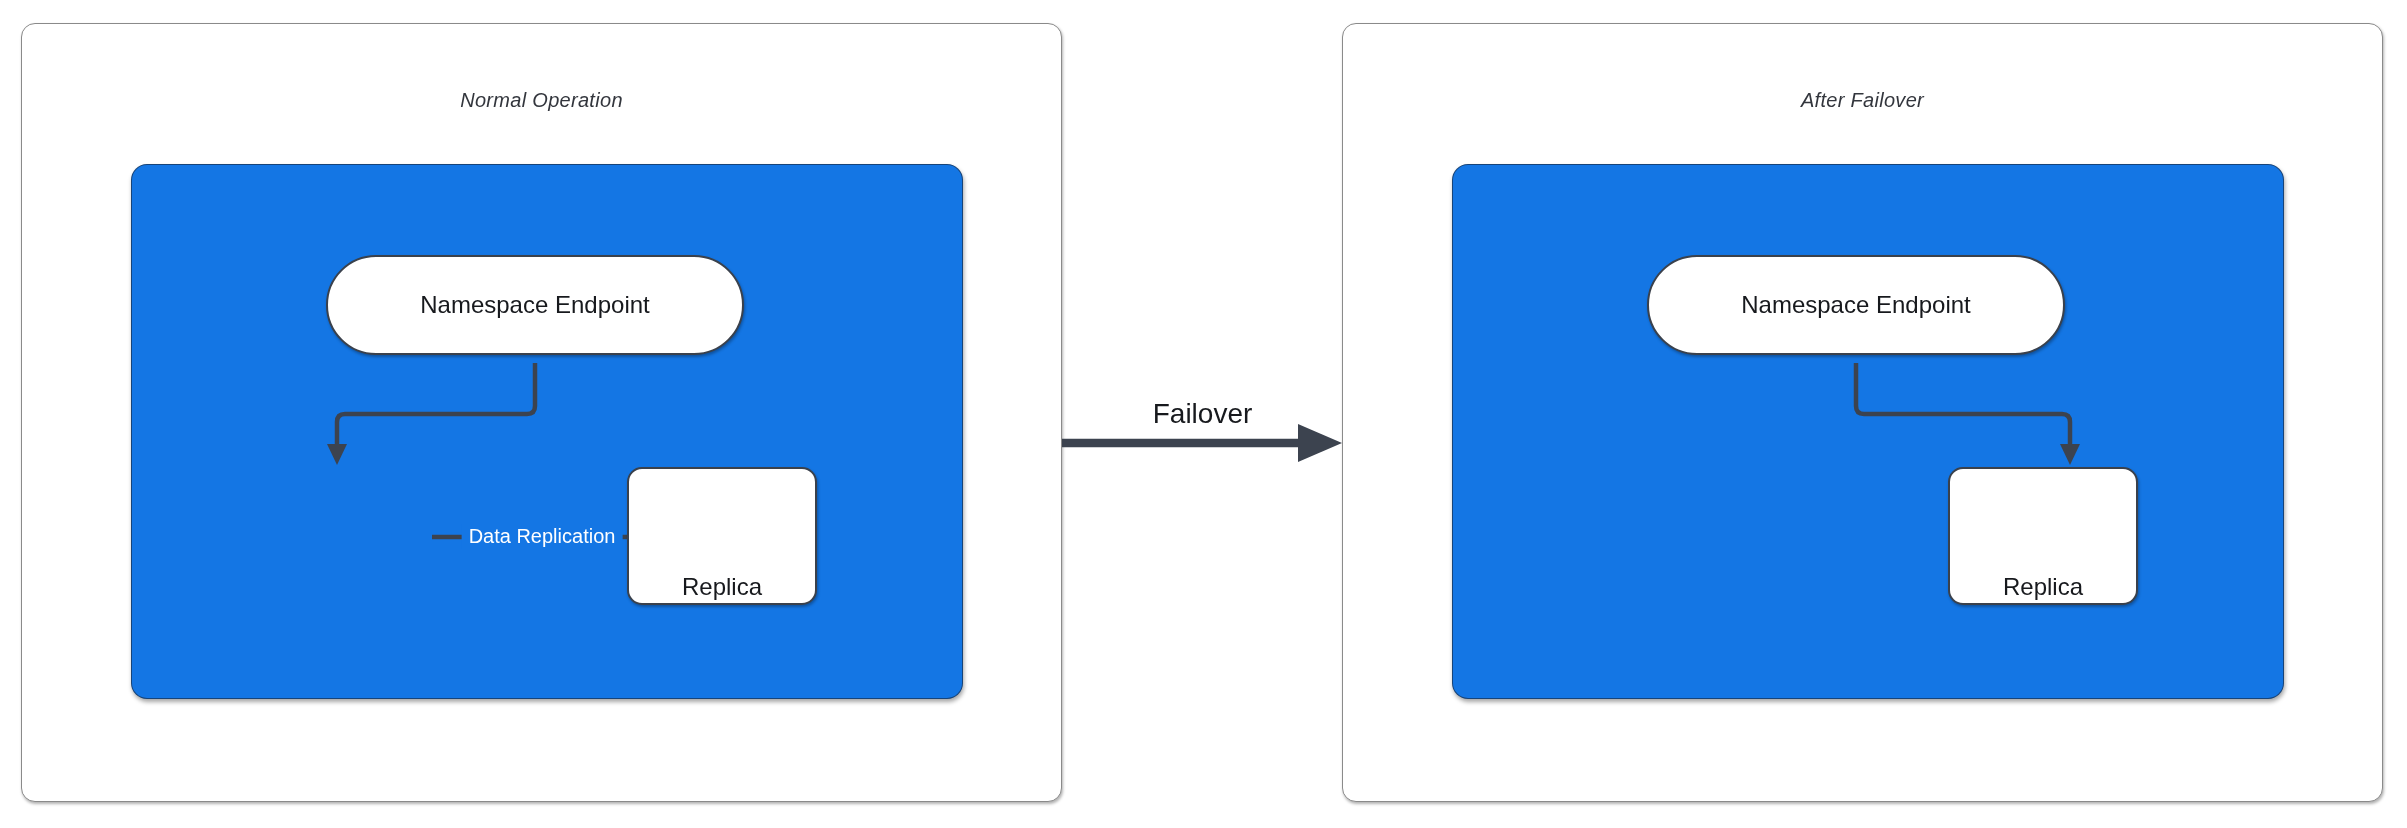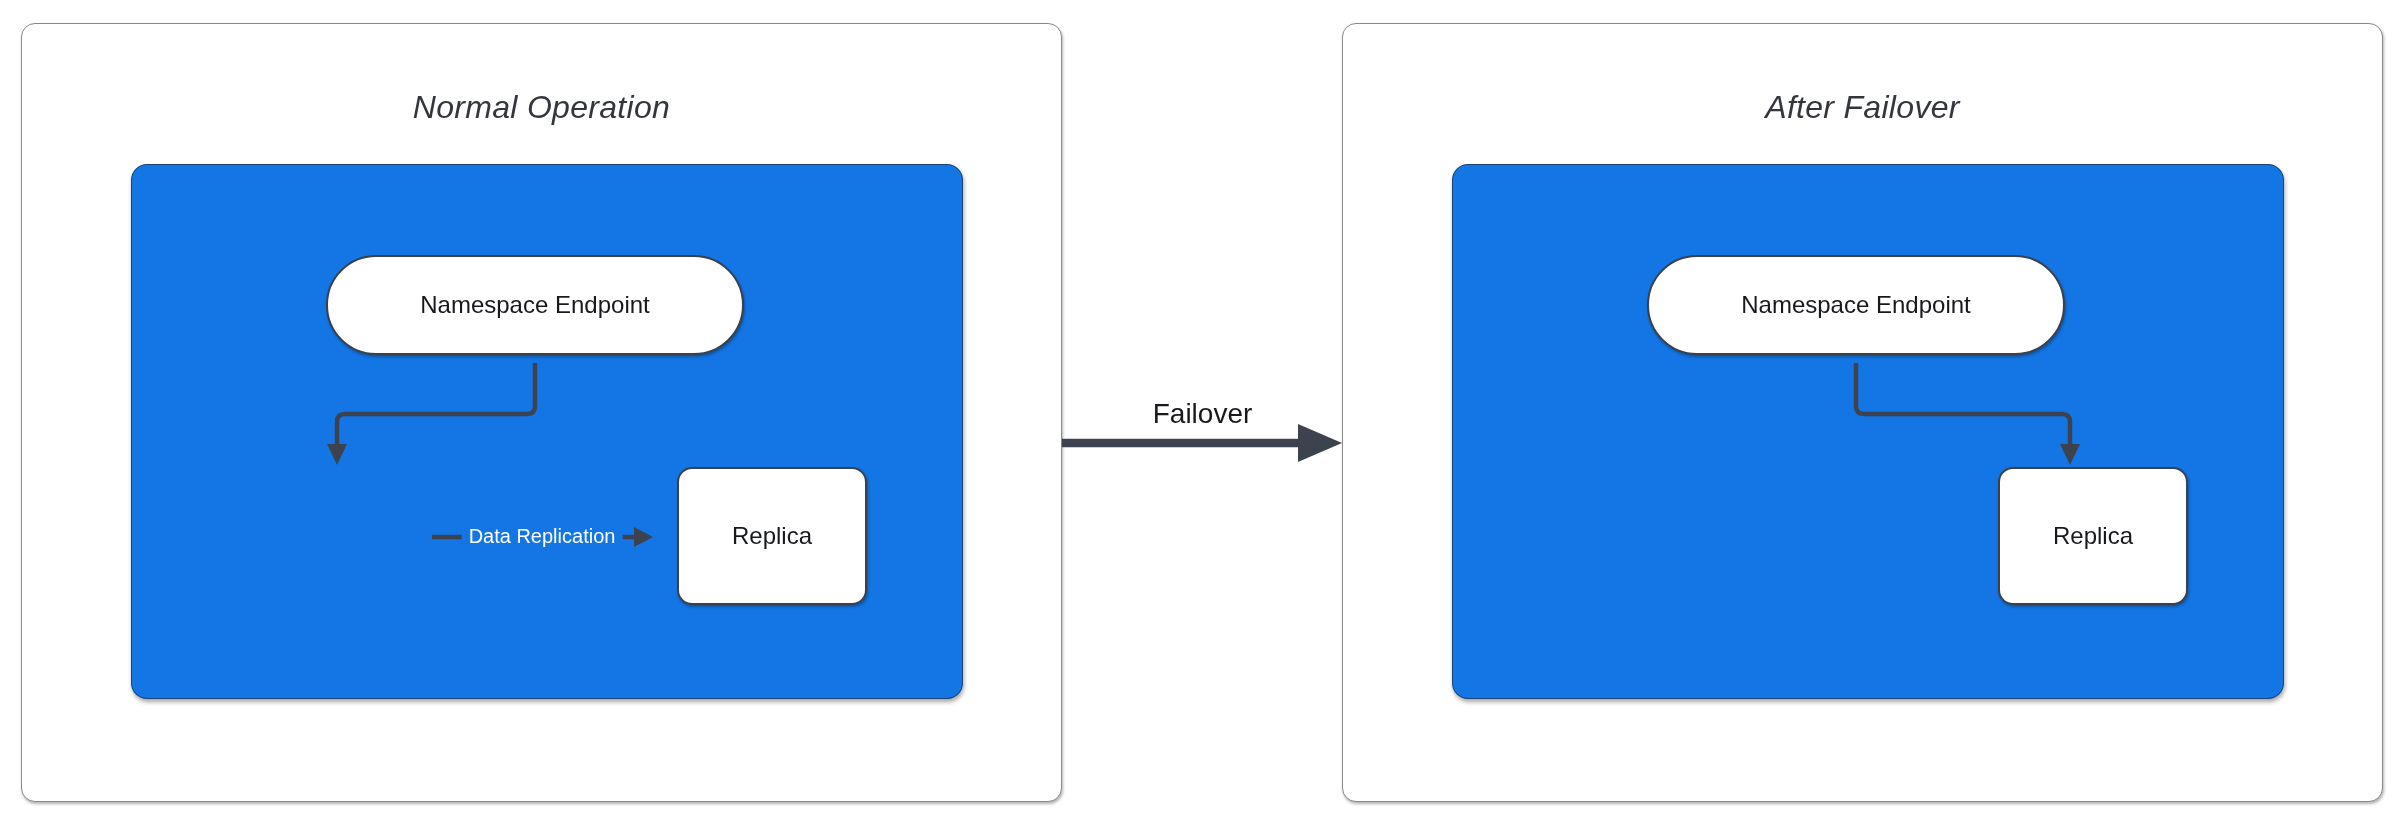--- a/index.html
+++ b/index.html
@@ -27,21 +27,21 @@
     background:var(--panel-fill);
     border:1.5px solid var(--panel-border);
     border-radius:14px;
     box-shadow:1px 2px 3px rgba(0,0,0,0.30);
     box-sizing:border-box;
   }
   .panel-left{left:21px;}
   .panel-right{left:1342px;}
   .panel-title{
     position:absolute;top:65px;left:0;right:0;text-align:center;
-    font-size:32px;font-style:italic;color:var(--title-text);
+    font-size:20px;font-style:italic;color:var(--title-text);
     letter-spacing:0.3px;
   }
   .blue-box{
     position:absolute;left:109px;top:140px;width:832px;height:535px;
     background:var(--blue-fill);
     border:1.5px solid rgba(25,35,50,0.60);
     border-radius:16px;
     box-shadow:1px 3px 4px rgba(0,0,0,0.35);
     box-sizing:border-box;
   }
@@ -56,21 +56,21 @@
   }
   .node.pill{
     left:304px;top:231px;width:418px;height:100px;border-radius:54px;
     border-width:2.5px;box-shadow:1px 2px 3px rgba(0,0,0,0.30);
   }
   .node.rect{
     width:190px;height:138px;border-radius:15px;
     box-shadow:1px 2px 3px rgba(0,0,0,0.30);padding:0 20px;
   }
   .node.primary{left:220px;top:442px;height:139px;}
-  .node.replica-node{left:655px;top:443px;}
+  .node.replica-node{left:605px;top:443px;align-items:flex-end;}
   .node.recovering{
     left:220px;top:443px;width:191px;
     background:var(--recovering-fill);color:var(--recovering-text);
     font-style:italic;font-size:23px;border-width:1.5px;
   }
   .edge-label{
     position:absolute;left:520px;top:500px;transform:translateX(-50%);
     background:var(--blue-fill);color:var(--edge-label-text);
     font-size:20px;font-weight:normal;padding:1px 7px;white-space:nowrap;
   }

